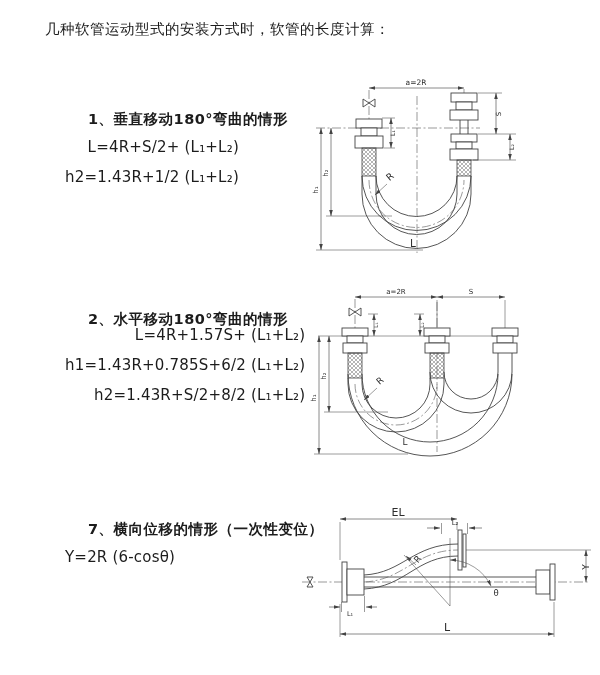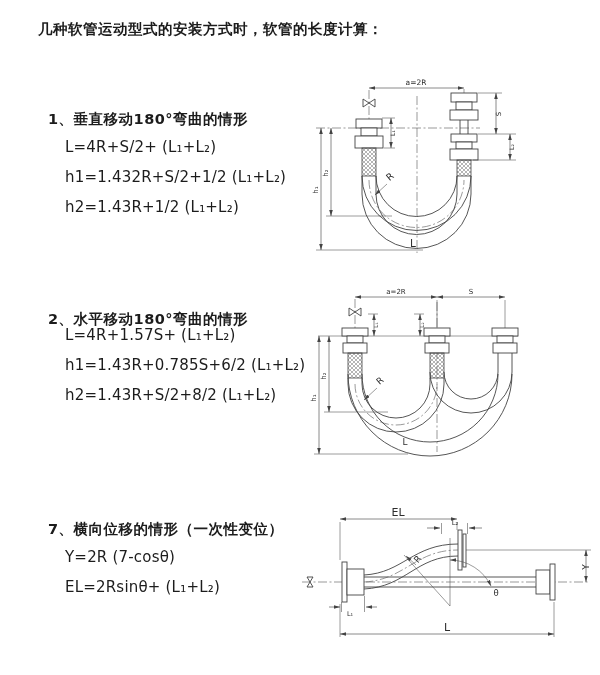--- a/index.html
+++ b/index.html
@@ -2,56 +2,54 @@
 <html><head>
 <meta charset="utf-8">
 <style>
   html,body{margin:0;padding:0;}
   body{
     width:600px;height:675px;position:relative;background:#ffffff;
     font-family:"DejaVu Sans","Liberation Sans",sans-serif;color:#1c1c1c;
     overflow:hidden;
   }
   .abs{position:absolute;}
-  .title{left:38px;top:20px;font-size:14.5px;font-weight:700;letter-spacing:.5px;white-space:nowrap;}
-  .sec-heading{font-size:14.5px;font-weight:600;letter-spacing:.5px;white-space:nowrap;}
-  .formulas{font-size:15px;line-height:30px;letter-spacing:.2px;white-space:nowrap;}
+  .title{left:45px;top:20px;font-size:14.5px;font-weight:400;letter-spacing:.5px;white-space:nowrap;}
+  .sec-heading{font-size:14.5px;font-weight:600;letter-spacing:.5px;white-space:nowrap;margin-left:40px;}
+  .formulas{font-size:15px;line-height:30px;letter-spacing:.2px;white-space:nowrap;text-align:right;}
   .formulas div{height:30px;}
   
   svg{position:absolute;overflow:visible;}
   svg .s{stroke:#434343;stroke-width:.9;fill:none;}
   svg .f{stroke:#434343;stroke-width:.9;fill:#ffffff;}
   svg .thin{stroke:#4a4a4a;stroke-width:.55;fill:none;}
   svg .dim{stroke:#4a4a4a;stroke-width:.65;fill:none;}
   svg .cl{stroke:#555;stroke-width:.6;fill:none;stroke-dasharray:9 2.5 2 2.5;}
   svg text{fill:#2d2d2d;font-family:"DejaVu Sans","Liberation Sans",sans-serif;}
 </style>
 </head>
 <body>
 
 <div class="abs title">几种软管运动型式的安装方式时，软管的长度计算：</div>
 
 <div class="abs sec-heading" style="left:48px;top:110px">1、垂直移动180°弯曲的情形</div>
 <div class="abs formulas" style="left:65px;top:132px">
   <div>L=4R+S/2+ (L₁+L₂)</div>
-  <div>h1=1.432R+S/2+1/2 (L₁+L₂)</div>
   <div>h2=1.43R+1/2 (L₁+L₂)</div>
 </div>
 
 <div class="abs sec-heading" style="left:48px;top:310px">2、水平移动180°弯曲的情形</div>
 <div class="abs formulas" style="left:65px;top:320px">
   <div>L=4R+1.57S+ (L₁+L₂)</div>
   <div>h1=1.43R+0.785S+6/2 (L₁+L₂)</div>
   <div>h2=1.43R+S/2+8/2 (L₁+L₂)</div>
 </div>
 
 <div class="abs sec-heading" style="left:48px;top:520px">7、横向位移的情形（一次性变位）</div>
 <div class="abs formulas" style="left:65px;top:542px">
-  <div>Y=2R (7-cosθ)</div>
-  <div>EL=2Rsinθ+ (L₁+L₂)</div>
+  <div>Y=2R (6-cosθ)</div>
 </div>
 
 <svg style="left:310px;top:76px" width="280" height="180" viewBox="0 0 280 180">
   <defs>
     <marker id="ar1" markerWidth="7" markerHeight="5" refX="6" refY="1.8" orient="auto-start-reverse" markerUnits="userSpaceOnUse">
       <path d="M0,0 L6,1.8 L0,3.6 Z" fill="#434343"></path>
     </marker>
     <pattern id="hx1" width="4" height="4" patternUnits="userSpaceOnUse">
       <path d="M0,0 L4,4 M4,0 L0,4" stroke="#6a6a6a" stroke-width="0.5"></path>
     </pattern>

